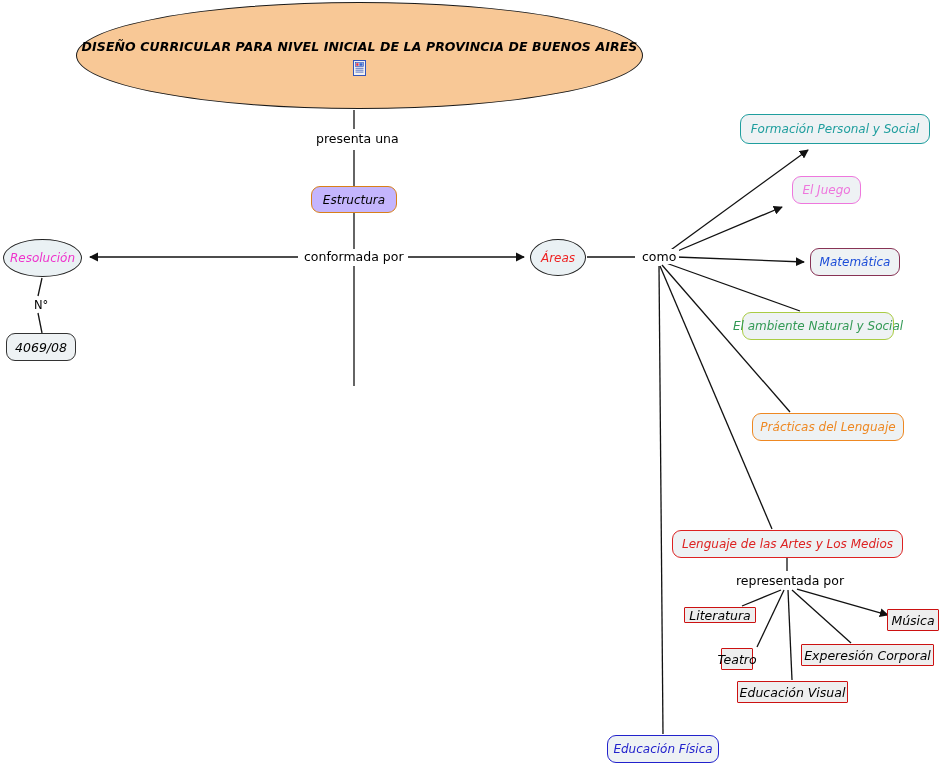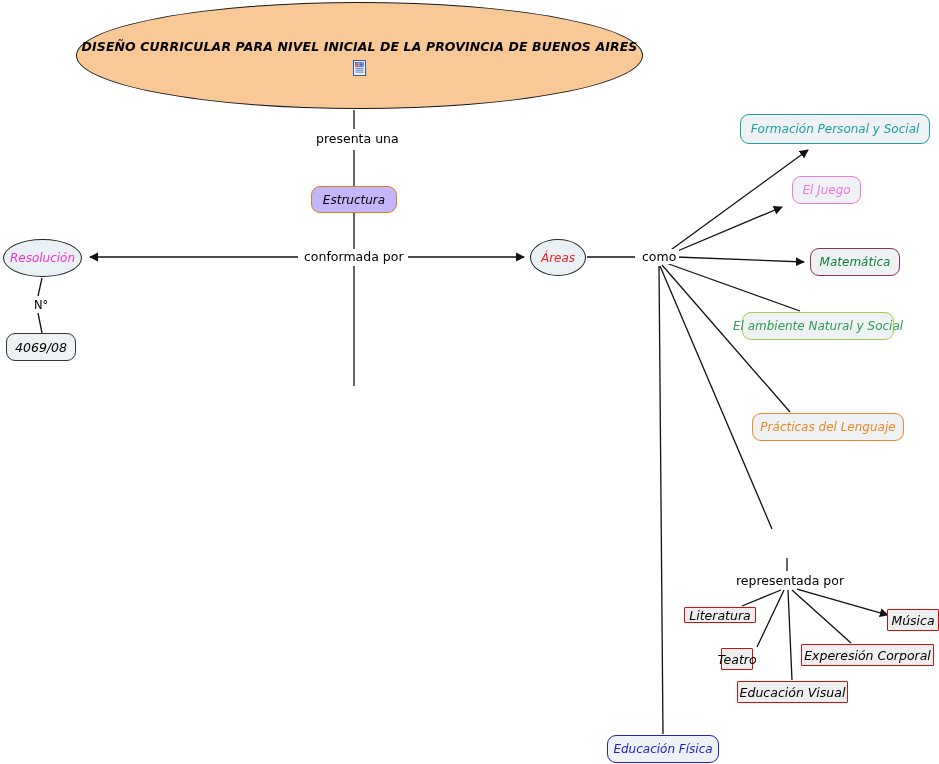--- a/index.html
+++ b/index.html
@@ -115,21 +115,21 @@
     color: #1f9e9e;
   }
   #node-juego {
     left: 792px; top: 176px; width: 69px; height: 28px;
     border: 1.5px solid #ee77dd;
     color: #ee77dd;
   }
   #node-matematica {
     left: 810px; top: 248px; width: 90px; height: 28px;
     border: 1.5px solid #883355;
-    color: #15803d;
+    color: #1d4ed8;
   }
   #node-ambiente {
     left: 742px; top: 312px; width: 152px; height: 28px;
     border: 1.5px solid #aacc44;
     color: #339955;
   }
   #node-practicas {
     left: 752px; top: 413px; width: 152px; height: 28px;
     border: 1.5px solid #ee8822;
     color: #ee8822;
@@ -252,20 +252,21 @@
   <div class="node rnode" id="node-formacion">Formación Personal y Social</div>
 
   <div class="node rnode" id="node-juego">El Juego</div>
 
   <div class="node rnode" id="node-matematica">Matemática</div>
 
   <div class="node rnode" id="node-ambiente">El ambiente Natural y Social</div>
 
   <div class="node rnode" id="node-practicas">Prácticas del Lenguaje</div>
 
+  <div class="node rnode" id="node-lenguaje-artes">Lenguaje de las Artes y Los Medios</div>
 
   <div class="node rnode" id="node-edfisica">Educación Física</div>
 
   <div class="node rect-node" id="node-literatura">Literatura</div>
 
   <div class="node rect-node" id="node-teatro">Teatro</div>
 
   <div class="node rect-node" id="node-edvisual">Educación Visual</div>
 
   <div class="node rect-node" id="node-expresion">Experesión Corporal</div>

